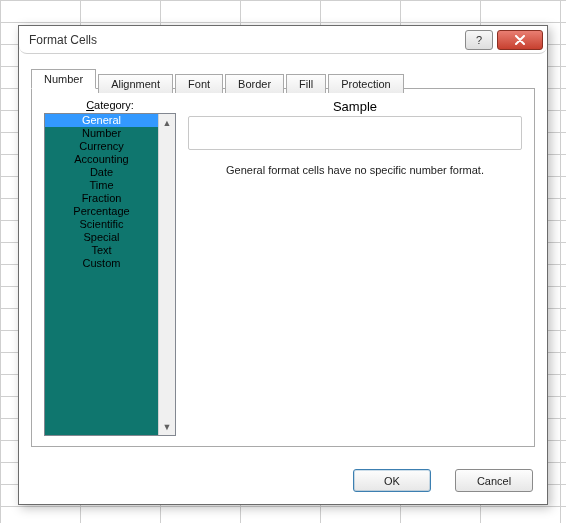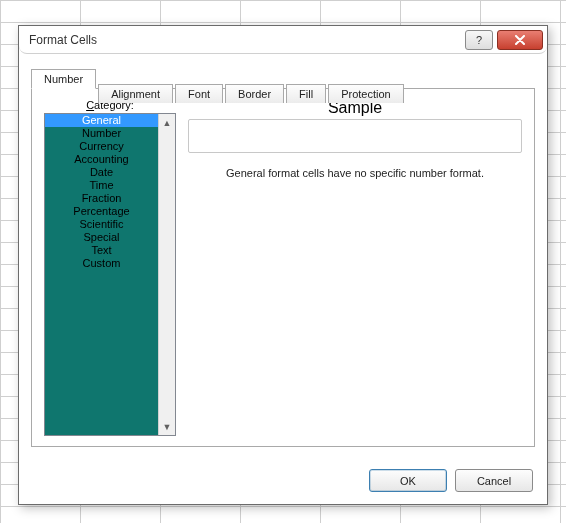--- a/index.html
+++ b/index.html
@@ -89,21 +89,21 @@
   }
   .tab {
     padding: 3px 12px;
     border: 1px solid #a9a9a9;
     border-bottom: none;
     background: linear-gradient(#fdfdfd,#ececec);
     margin-right: 2px;
     font-size: 11px;
     color: #222;
     position: relative;
-    top: 15px;
+    top: 5px;
     cursor: default;
   }
   .tab.active {
     background: #fff;
     border-bottom: 1px solid #fff;
     top: 1px;
     z-index: 3;
   }
   .tab-panel {
     border: 1px solid #a9a9a9;
@@ -161,38 +161,38 @@
     height: 17px;
     display:flex;align-items:center;justify-content:center;
     color:#606060;font-size:9px;
   }
   .right-col {
     flex: 1;
     display: flex;
     flex-direction: column;
   }
   .sample-label {
-    font-size: 16px;
+    font-size: 13px;
     margin-bottom: 2px;
   }
   .sample-box {
     border: 1px solid #c8c8c8;
     height: 34px;
     border-radius: 2px;
     margin-bottom: 14px;
   }
   .desc-text {
     font-size: 11px;
     color: #222;
   }
   .footer {
     padding: 10px 14px 12px 0;
     display: flex;
     justify-content: flex-end;
-    gap: 8px;
+    gap: 24px;
   }
   .btn {
     min-width: 78px;
     height: 23px;
     border: 1px solid #8a8a8a;
     border-radius: 3px;
     background: linear-gradient(#fdfdfd,#e7e7e7);
     font-size: 11px;
     color: #222;
     display:flex;align-items:center;justify-content:center;

